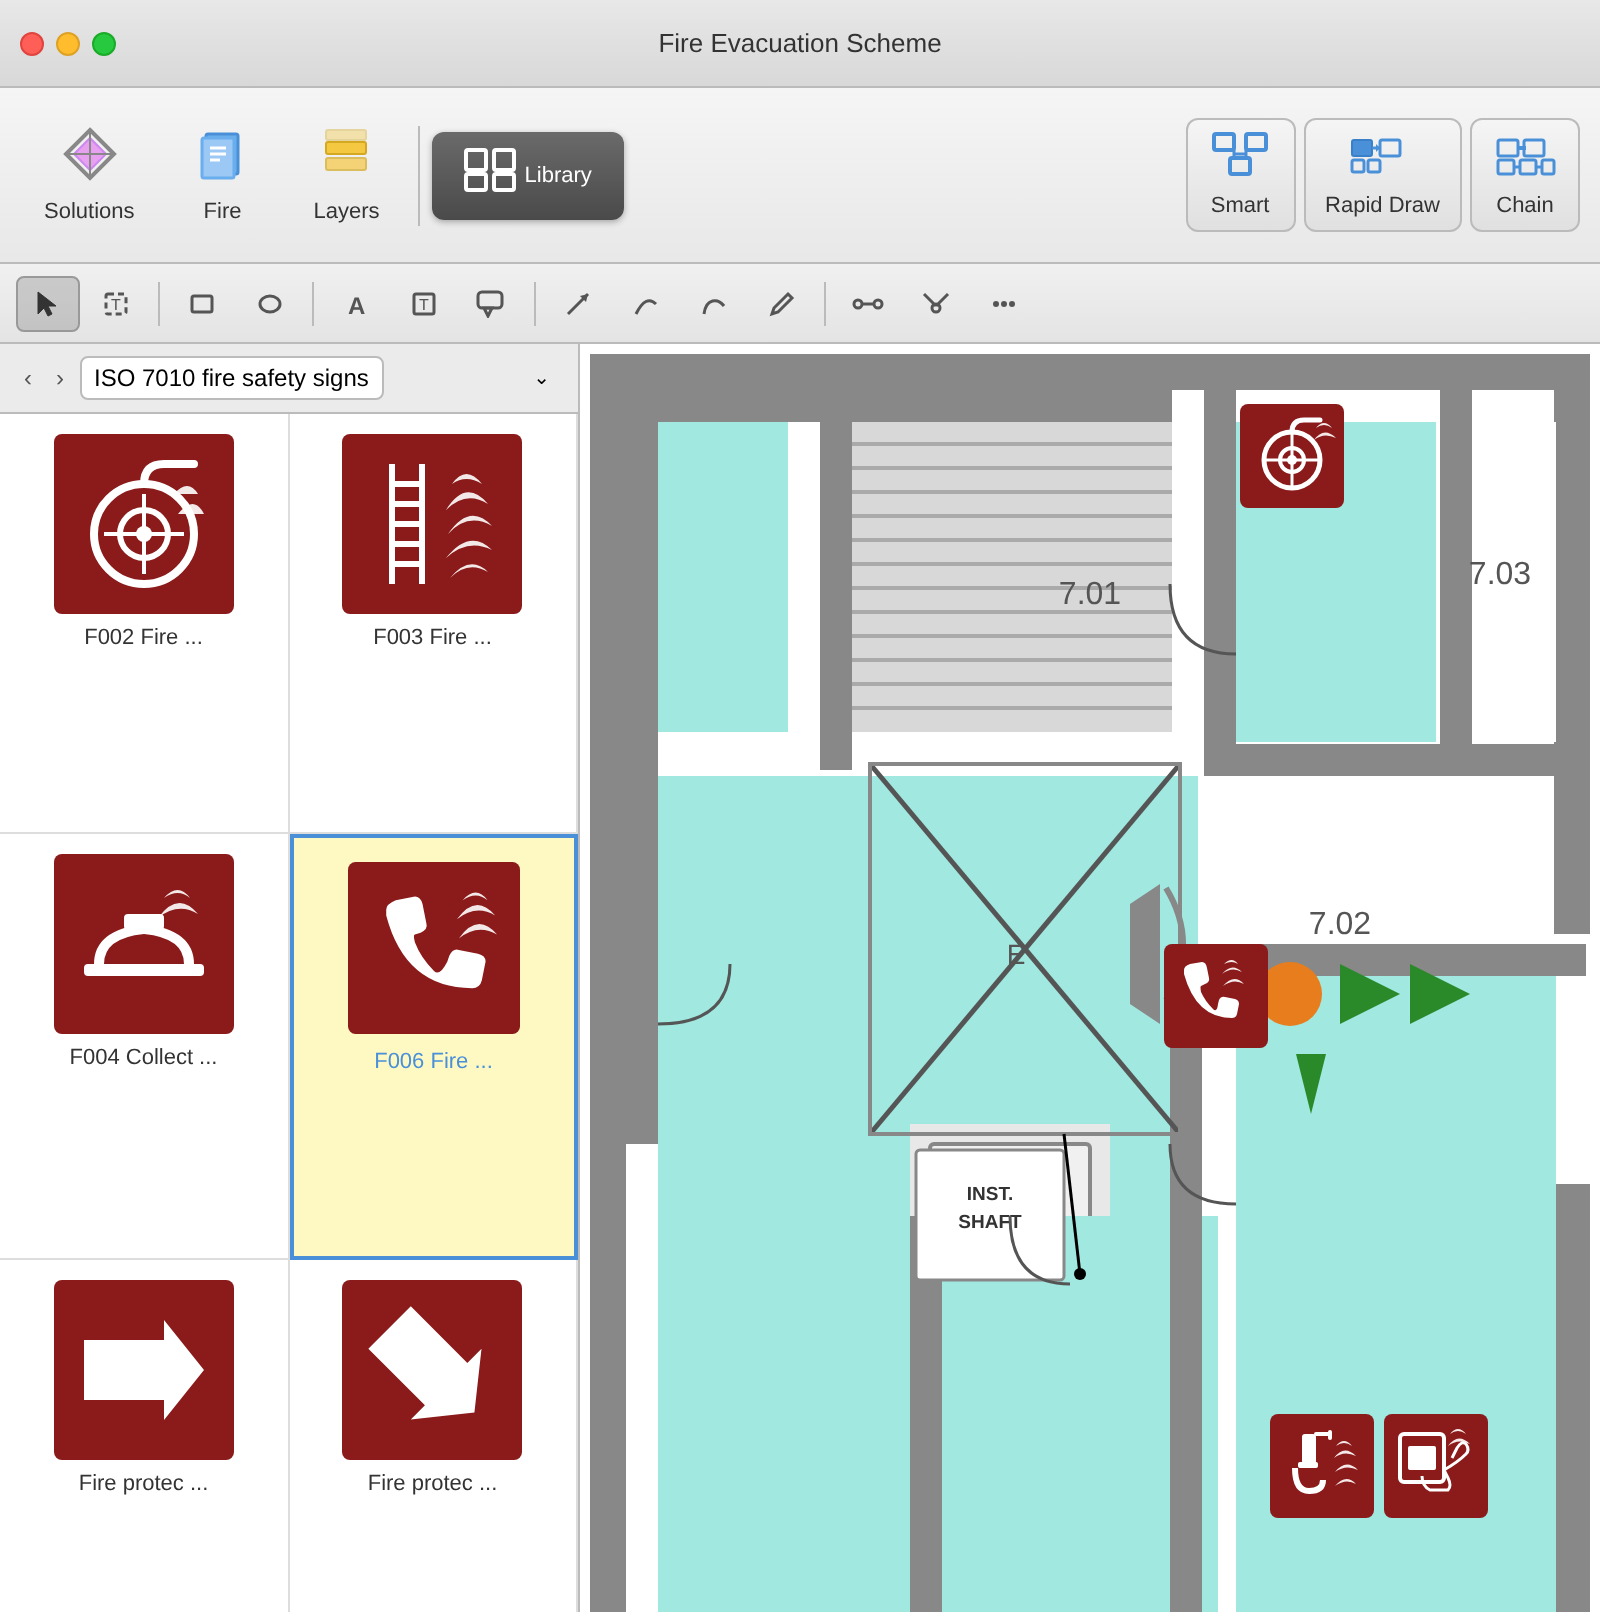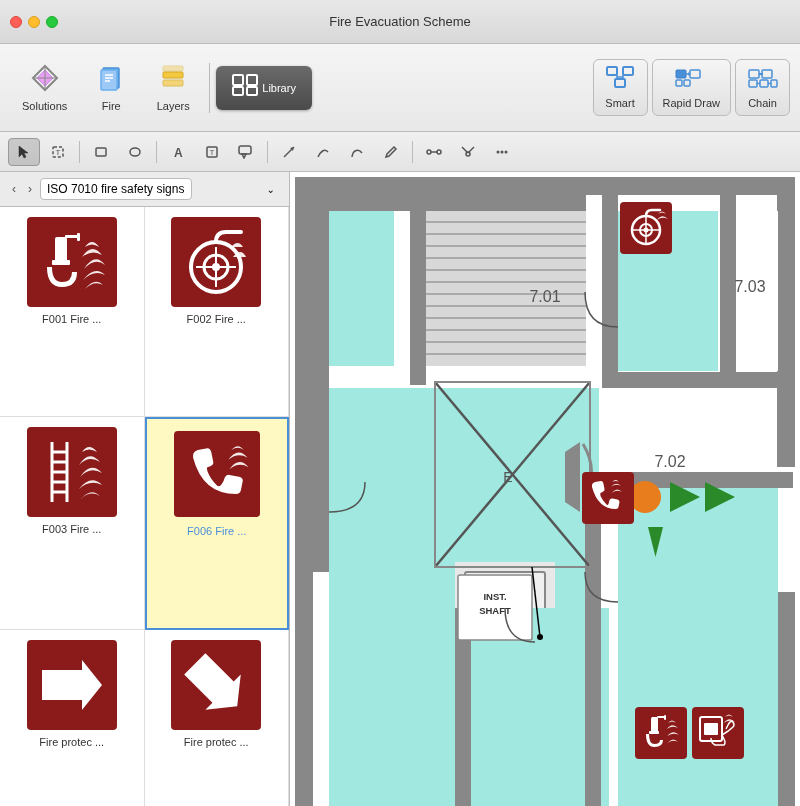--- a/index.html
+++ b/index.html
@@ -363,44 +363,20 @@
       <div class="select-wrapper">
         <select class="library-select">
           <option>ISO 7010 fire safety signs</option>
         </select>
         <span class="select-arrow">⌄</span>
       </div>
     </div>
 
     <div class="icons-grid">
 
-      <div class="icon-cell">
-        <div class="icon-img">
-          <svg width="90" height="90" viewBox="0 0 90 90">
-            <rect width="90" height="90" rx="4" fill="#8b1a1a"></rect>
-
-            <g fill="white">
-              <rect x="28" y="20" width="12" height="25" rx="2"></rect>
-              <rect x="25" y="43" width="18" height="5" rx="1"></rect>
-              <path d="M20 50 Q20 70 35 70 Q50 70 50 55 L45 55 Q45 65 35 65 Q25 65 25 50Z"></path>
-              <rect x="38" y="18" width="15" height="3" rx="1"></rect>
-              <rect x="50" y="16" width="3" height="8" rx="1"></rect>
-            </g>
-
-            <g fill="white" opacity="0.9">
-              <path d="M58 30 Q65 20 72 30 Q65 25 58 30"></path>
-              <path d="M55 40 Q65 25 75 38 Q65 32 55 40"></path>
-              <path d="M57 52 Q68 35 78 48 Q68 40 57 52"></path>
-              <path d="M56 63 Q68 48 78 58 Q67 52 56 63"></path>
-              <path d="M58 72 Q68 60 76 68 Q67 63 58 72"></path>
-            </g>
-          </svg>
-        </div>
-        <span class="icon-label">F001 Fire ...</span>
-      </div>
 
       <div class="icon-cell">
         <div class="icon-img">
           <svg width="90" height="90" viewBox="0 0 90 90">
             <rect width="90" height="90" rx="4" fill="#8b1a1a"></rect>
 
             <circle cx="45" cy="50" r="25" fill="none" stroke="white" stroke-width="4"></circle>
             <circle cx="45" cy="50" r="12" fill="none" stroke="white" stroke-width="3"></circle>
             <circle cx="45" cy="50" r="4" fill="white"></circle>
 
@@ -438,20 +414,39 @@
               <path d="M52 38 Q62 22 73 35 Q62 28 52 38"></path>
               <path d="M53 50 Q64 34 75 46 Q63 39 53 50"></path>
               <path d="M52 62 Q64 47 75 58 Q63 52 52 62"></path>
               <path d="M54 72 Q64 60 73 69 Q63 63 54 72"></path>
             </g>
           </svg>
         </div>
         <span class="icon-label">F003 Fire ...</span>
       </div>
 
+      <div class="icon-cell">
+        <div class="icon-img">
+          <svg width="90" height="90" viewBox="0 0 90 90">
+            <rect width="90" height="90" rx="4" fill="#8b1a1a"></rect>
+
+            <g fill="white">
+              <path d="M20 55 Q20 38 45 35 Q70 38 70 55 L65 55 Q65 42 45 40 Q25 42 25 55Z"></path>
+              <rect x="15" y="55" width="60" height="6" rx="2"></rect>
+              <rect x="35" y="30" width="20" height="8" rx="2"></rect>
+            </g>
+
+            <g fill="white" opacity="0.9">
+              <path d="M55 22 Q62 14 68 22 Q62 17 55 22"></path>
+              <path d="M52 32 Q62 18 72 30 Q62 24 52 32"></path>
+            </g>
+          </svg>
+        </div>
+        <span class="icon-label">F004 Collect ...</span>
+      </div>
 
 
       <div class="icon-cell selected">
         <div class="icon-img">
           <svg width="86" height="86" viewBox="0 0 90 90">
             <rect width="90" height="90" rx="4" fill="#8b1a1a"></rect>
 
             <g fill="white">
               <path d="M20 25 Q20 22 25 20 L35 18 Q38 18 39 22 L41 32 Q42 35 38 37 L35 38 Q34 38 35 42 Q38 50 45 57 Q48 60 52 52 L53 49 Q55 45 58 46 L68 48 Q72 49 72 52 L70 62 Q69 66 65 66 Q30 66 20 28 Z"></path>
             </g>

